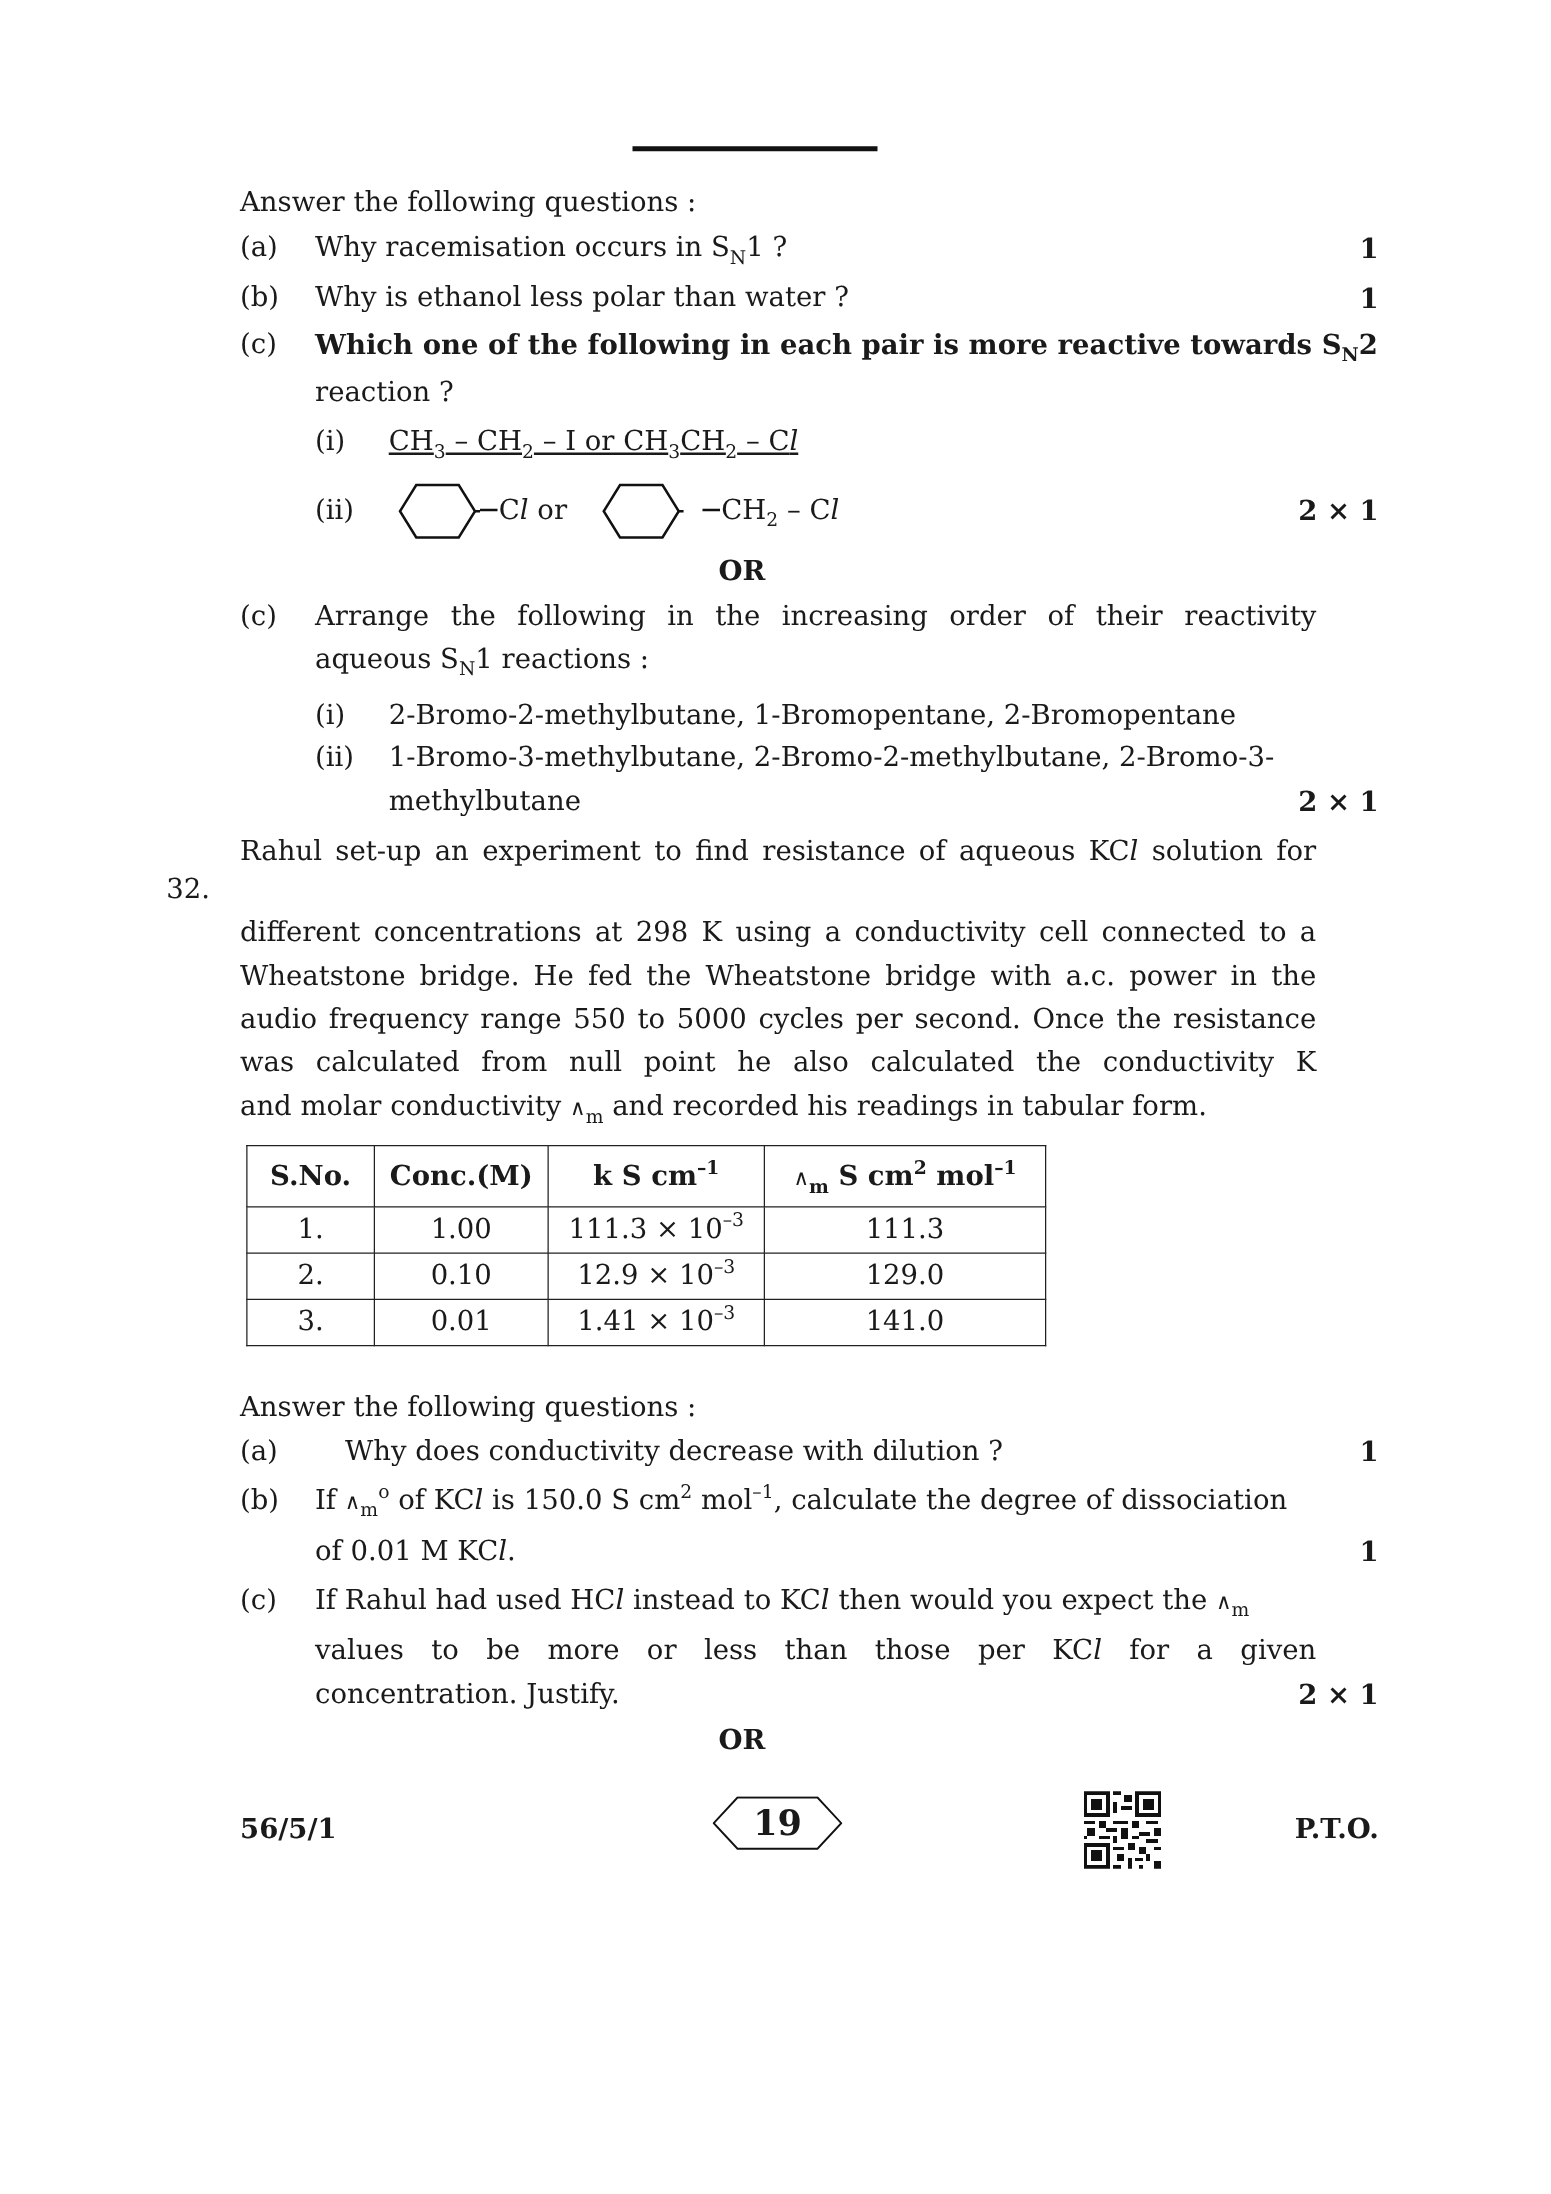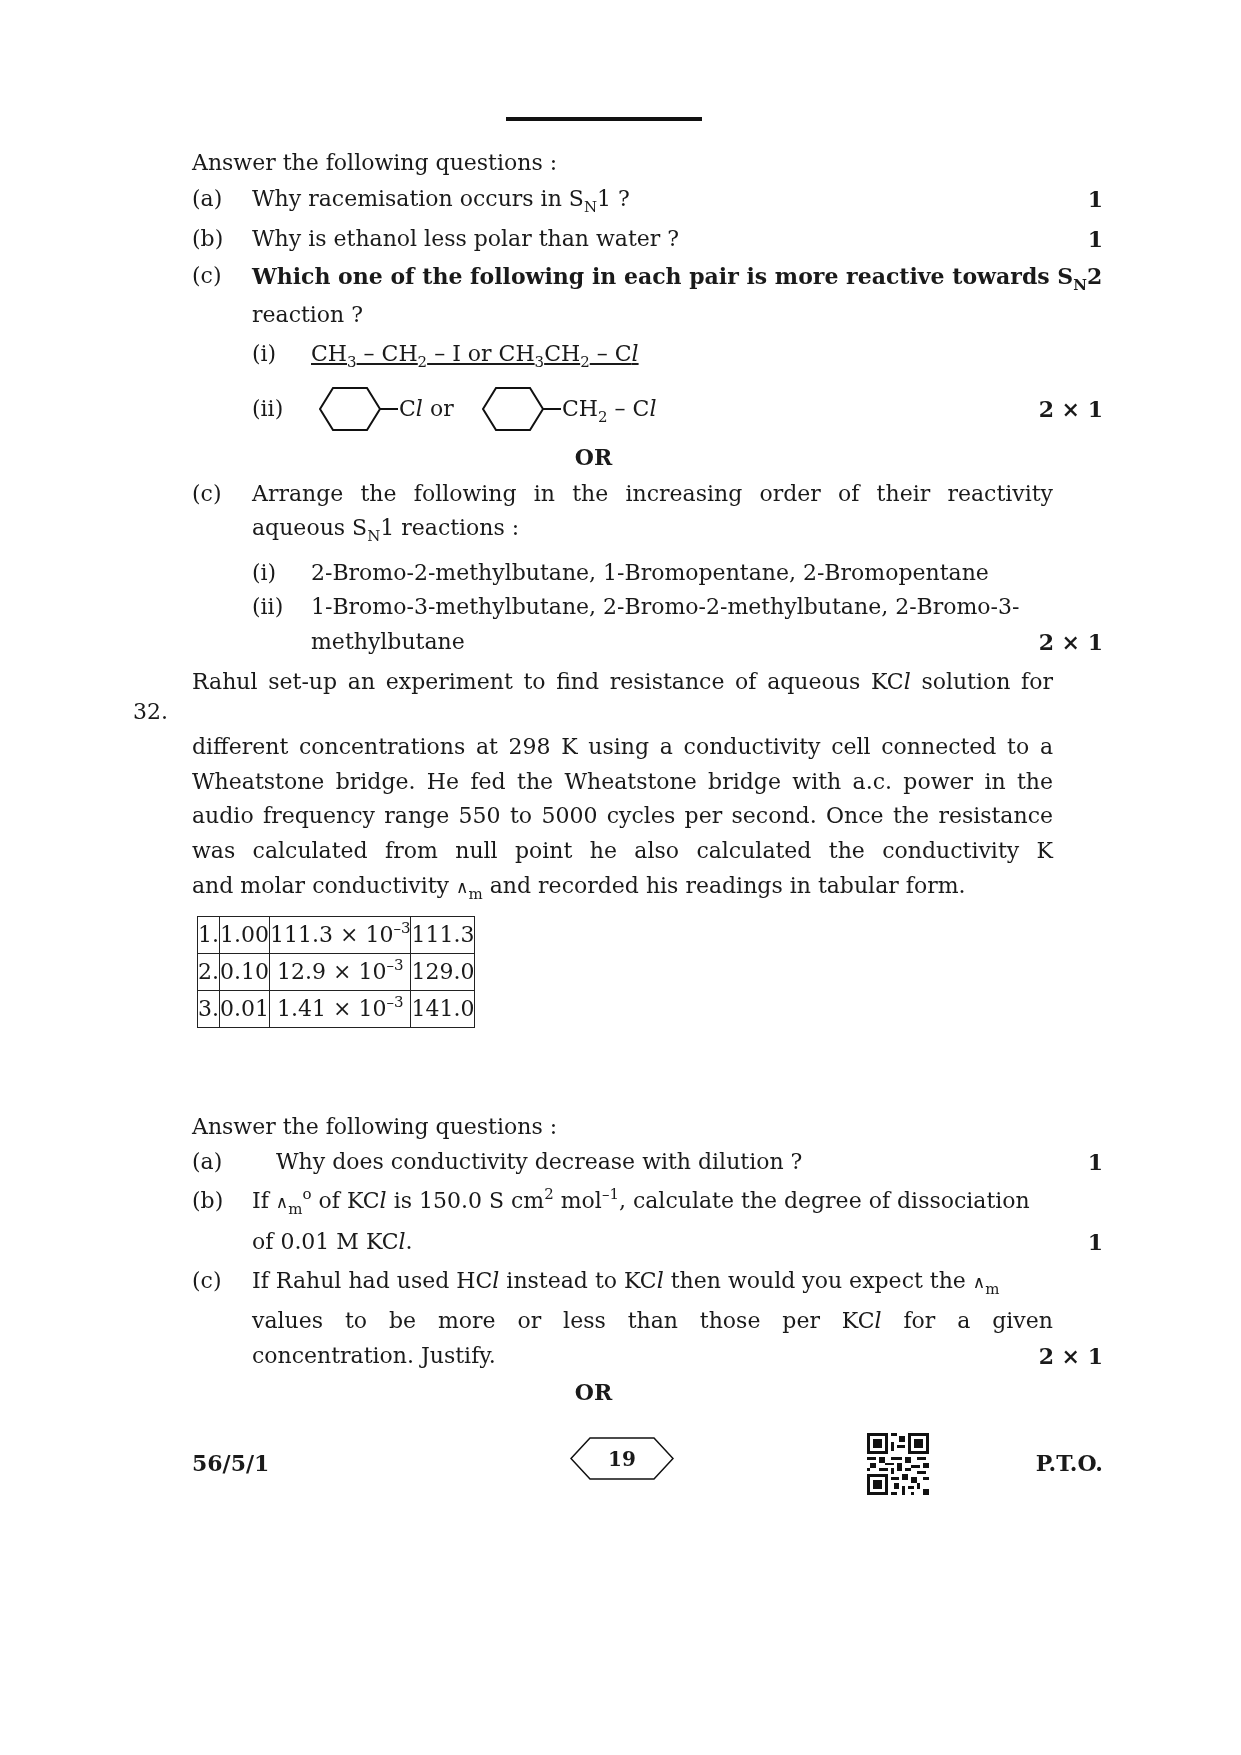--- a/index.html
+++ b/index.html
@@ -29,21 +29,21 @@
   }
   table.data th { font-weight: bold; height: 48px; }
   table.data td { height: 36px; }
   .c1 { width: 101px; } .c2 { width: 138px; } .c3 { width: 172px; } .c4 { width: 224px; }
   .footer-code { left: 192px; top: 1450px; font-weight: bold; font-size: 22px; }
   .pto { right: 138px; top: 1450px; font-weight: bold; font-size: 22px; }
   .badge { left: 570px; top: 1437px; width: 104px; height: 43px; }
   .badge span {
     position: absolute; left: 0; top: 0; width: 104px; height: 43px;
     display: flex; align-items: center; justify-content: center;
-    font-weight: bold; font-size: 20px;
+    font-weight: bold; font-size: 28px;
   }
   .qr { left: 867px; top: 1433px; width: 62px; height: 62px; }
 </style>
 </head>
 <body>
 
 <div class="abs rule"></div>
 
 <div class="line" style="left:192px; top:152px;">Answer the following questions :</div>
 
@@ -65,21 +65,21 @@
 <div class="label" style="left:252px; top:398px;">(ii)</div>
 <svg class="abs" style="left:318px; top:386px;" width="66" height="46">
   <polygon points="2,23 15,2 49,2 62,23 49,44 15,44" fill="none" stroke="#111" stroke-width="2"></polygon>
   <line x1="62" y1="23" x2="66" y2="23" stroke="#111" stroke-width="2"></line>
 </svg>
 <div class="line" style="left:384px; top:398px;"><span style="display:inline-block;width:14px;height:2px;background:#111;vertical-align:6px;margin-right:1px;"></span><span>C</span><span class="it">l</span><span> or</span></div>
 <svg class="abs" style="left:481px; top:386px;" width="66" height="46">
   <polygon points="2,23 15,2 49,2 62,23 49,44 15,44" fill="none" stroke="#111" stroke-width="2"></polygon>
   <line x1="62" y1="23" x2="66" y2="23" stroke="#111" stroke-width="2"></line>
 </svg>
-<div class="line" style="left:547px; top:398px;text-align:right;"><span style="display:inline-block;width:14px;height:2px;background:#111;vertical-align:6px;margin-right:1px;"></span><span>CH</span><sub>2</sub><span> – C</span><span class="it">l</span></div>
+<div class="line" style="left:562px; top:398px;text-align:right;"><span style="display:inline-block;width:14px;height:2px;background:#111;vertical-align:6px;margin-right:1px;"></span><span>CH</span><sub>2</sub><span> – C</span><span class="it">l</span></div>
 <div class="mark" style="top:398px;">2 × 1</div>
 
 <div class="or" style="top:446px;">OR</div>
 
 <div class="label" style="left:192px; top:483px;">(c)</div>
 <div class="just" style="left:252px; top:483px; width:801px;">Arrange the following in the increasing order of their reactivity</div>
 <div class="line" style="left:252px; top:517px;"><span>aqueous S</span><sub>N</sub><span>1 reactions :</span></div>
 
 <div class="label" style="left:252px; top:562px;">(i)</div>
 <div class="line" style="left:311px; top:562px;">2-Bromo-2-methylbutane, 1-Bromopentane, 2-Bromopentane</div>
@@ -92,20 +92,26 @@
 <div class="label" style="left:133px; top:701px;">32.</div>
 <div class="just" style="left:192px; top:671px; width:861px;"><span>Rahul set-up an experiment to find resistance of aqueous KC</span><span class="it">l</span><span> solution for</span></div>
 <div class="just" style="left:192px; top:736px; width:861px;">different concentrations at 298 K using a conductivity cell connected to a</div>
 <div class="just" style="left:192px; top:771px; width:861px;">Wheatstone bridge. He fed the Wheatstone bridge with a.c. power in the</div>
 <div class="just" style="left:192px; top:805px; width:861px;">audio frequency range 550 to 5000 cycles per second. Once the resistance</div>
 <div class="just" style="left:192px; top:840px; width:861px;">was calculated from null point he also calculated the conductivity K</div>
 <div class="line" style="left:192px; top:875px;"><span>and molar conductivity </span><span class="lam">∧</span><sub>m</sub><span> and recorded his readings in tabular form.</span></div>
 
 <table class="data">
   <tbody>
+      <tr>
+    <th class="c1">S.No.</th>
+    <th class="c2">Conc.(M)</th>
+    <th class="c3"><span>k S cm</span><sup>–1</sup></th>
+    <th class="c4"><span class="lam" style="font-weight:normal">∧</span><sub>m</sub><span> S cm</span><sup>2</sup><span> mol</span><sup>–1</sup></th>
+  </tr>
   <tr>
     <td>1.</td>
     <td>1.00</td>
     <td><span>111.3 × 10</span><sup>–3</sup></td>
     <td>111.3</td>
   </tr>
   <tr>
     <td>2.</td>
     <td>0.10</td>
     <td><span>12.9 × 10</span><sup>–3</sup></td>

